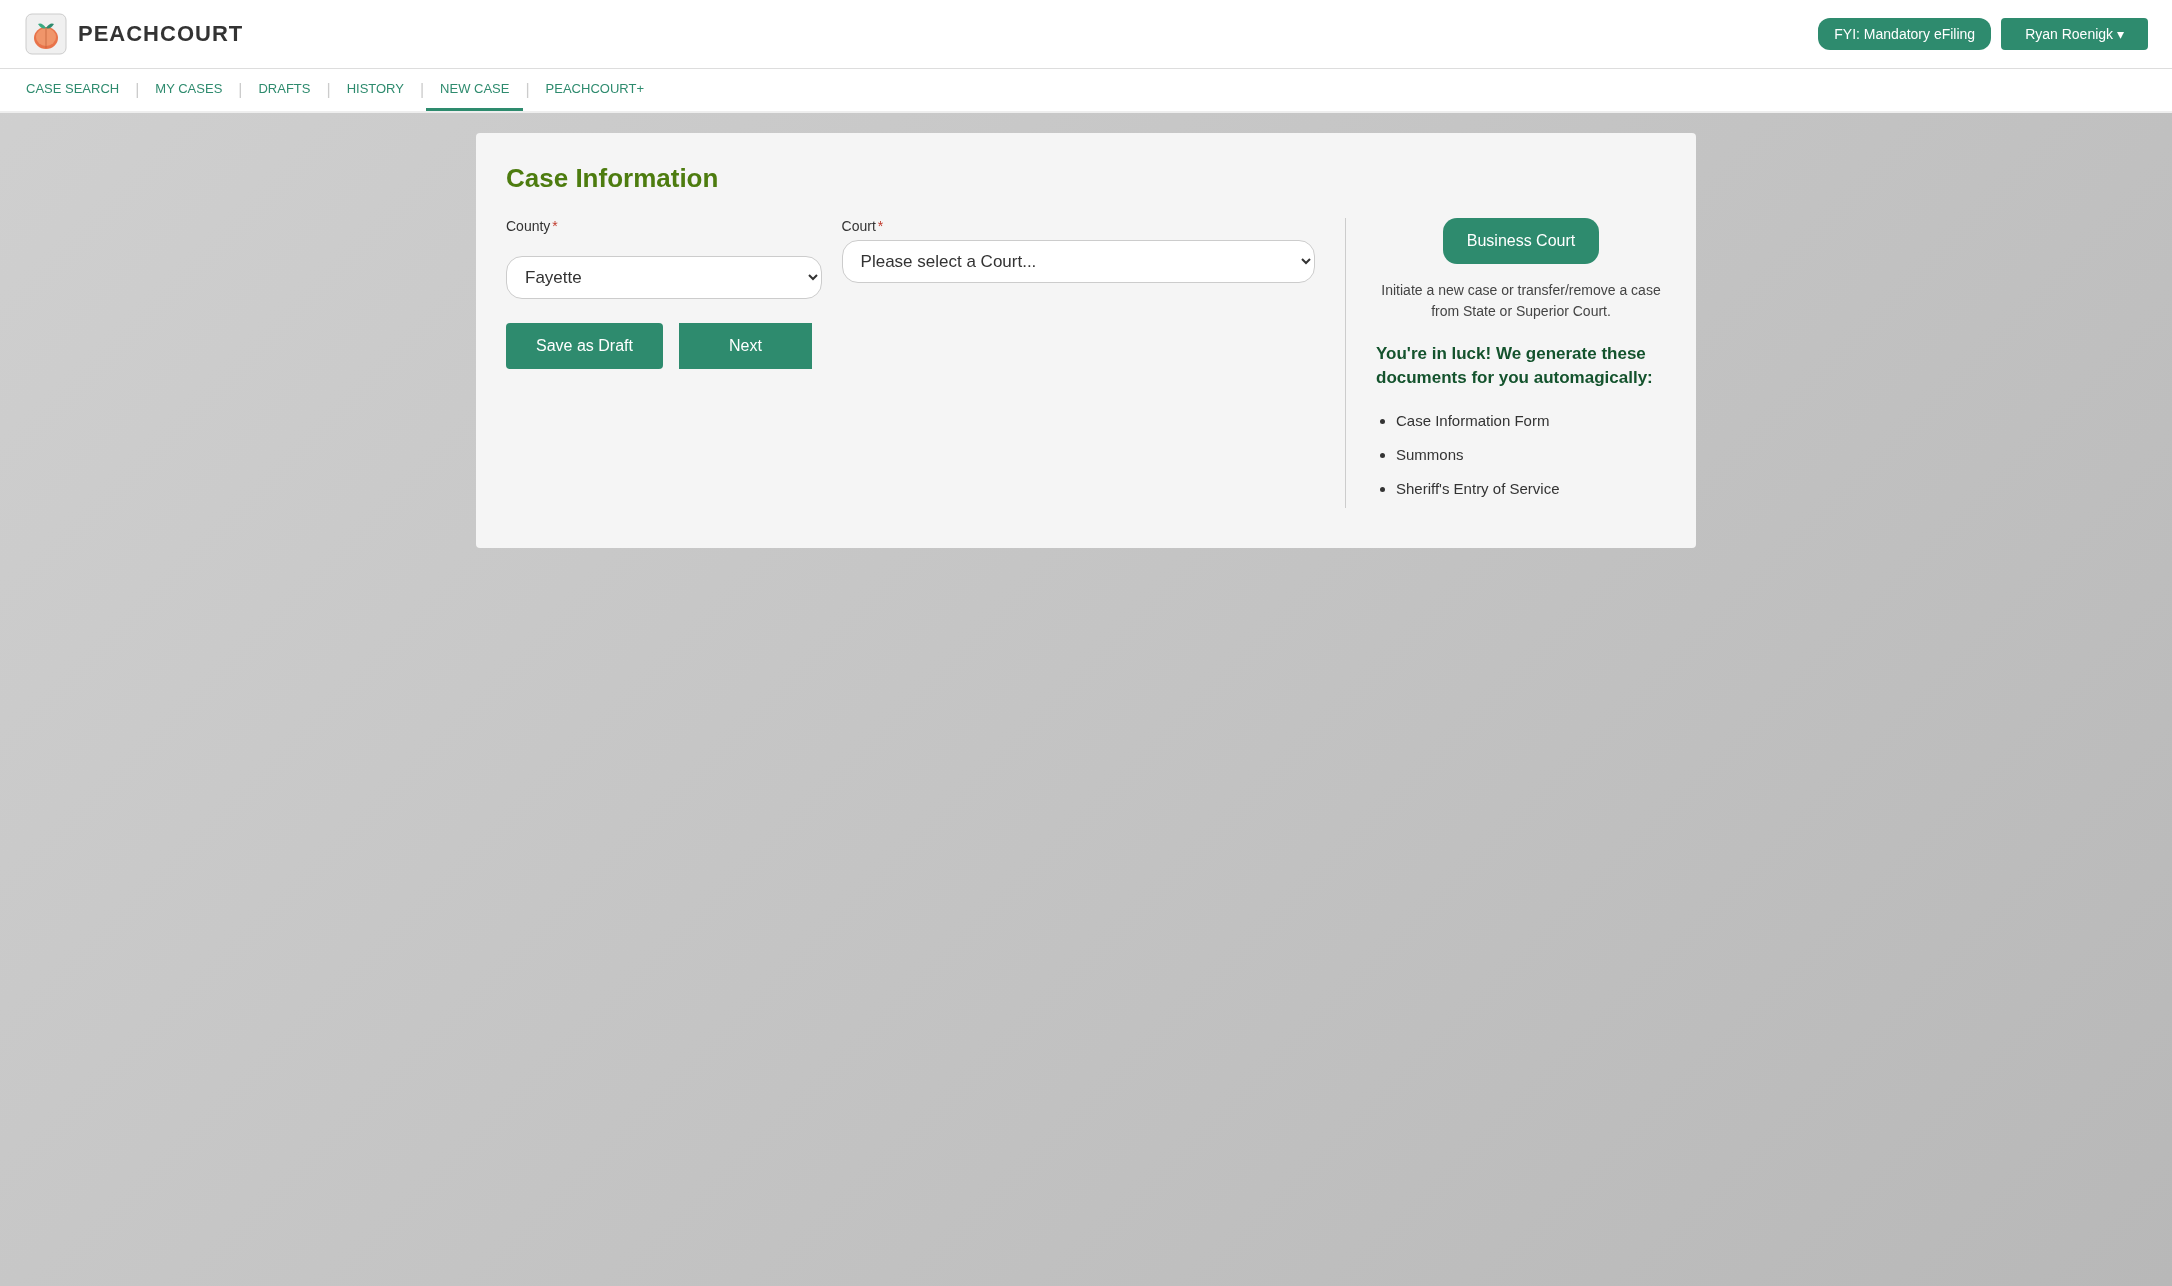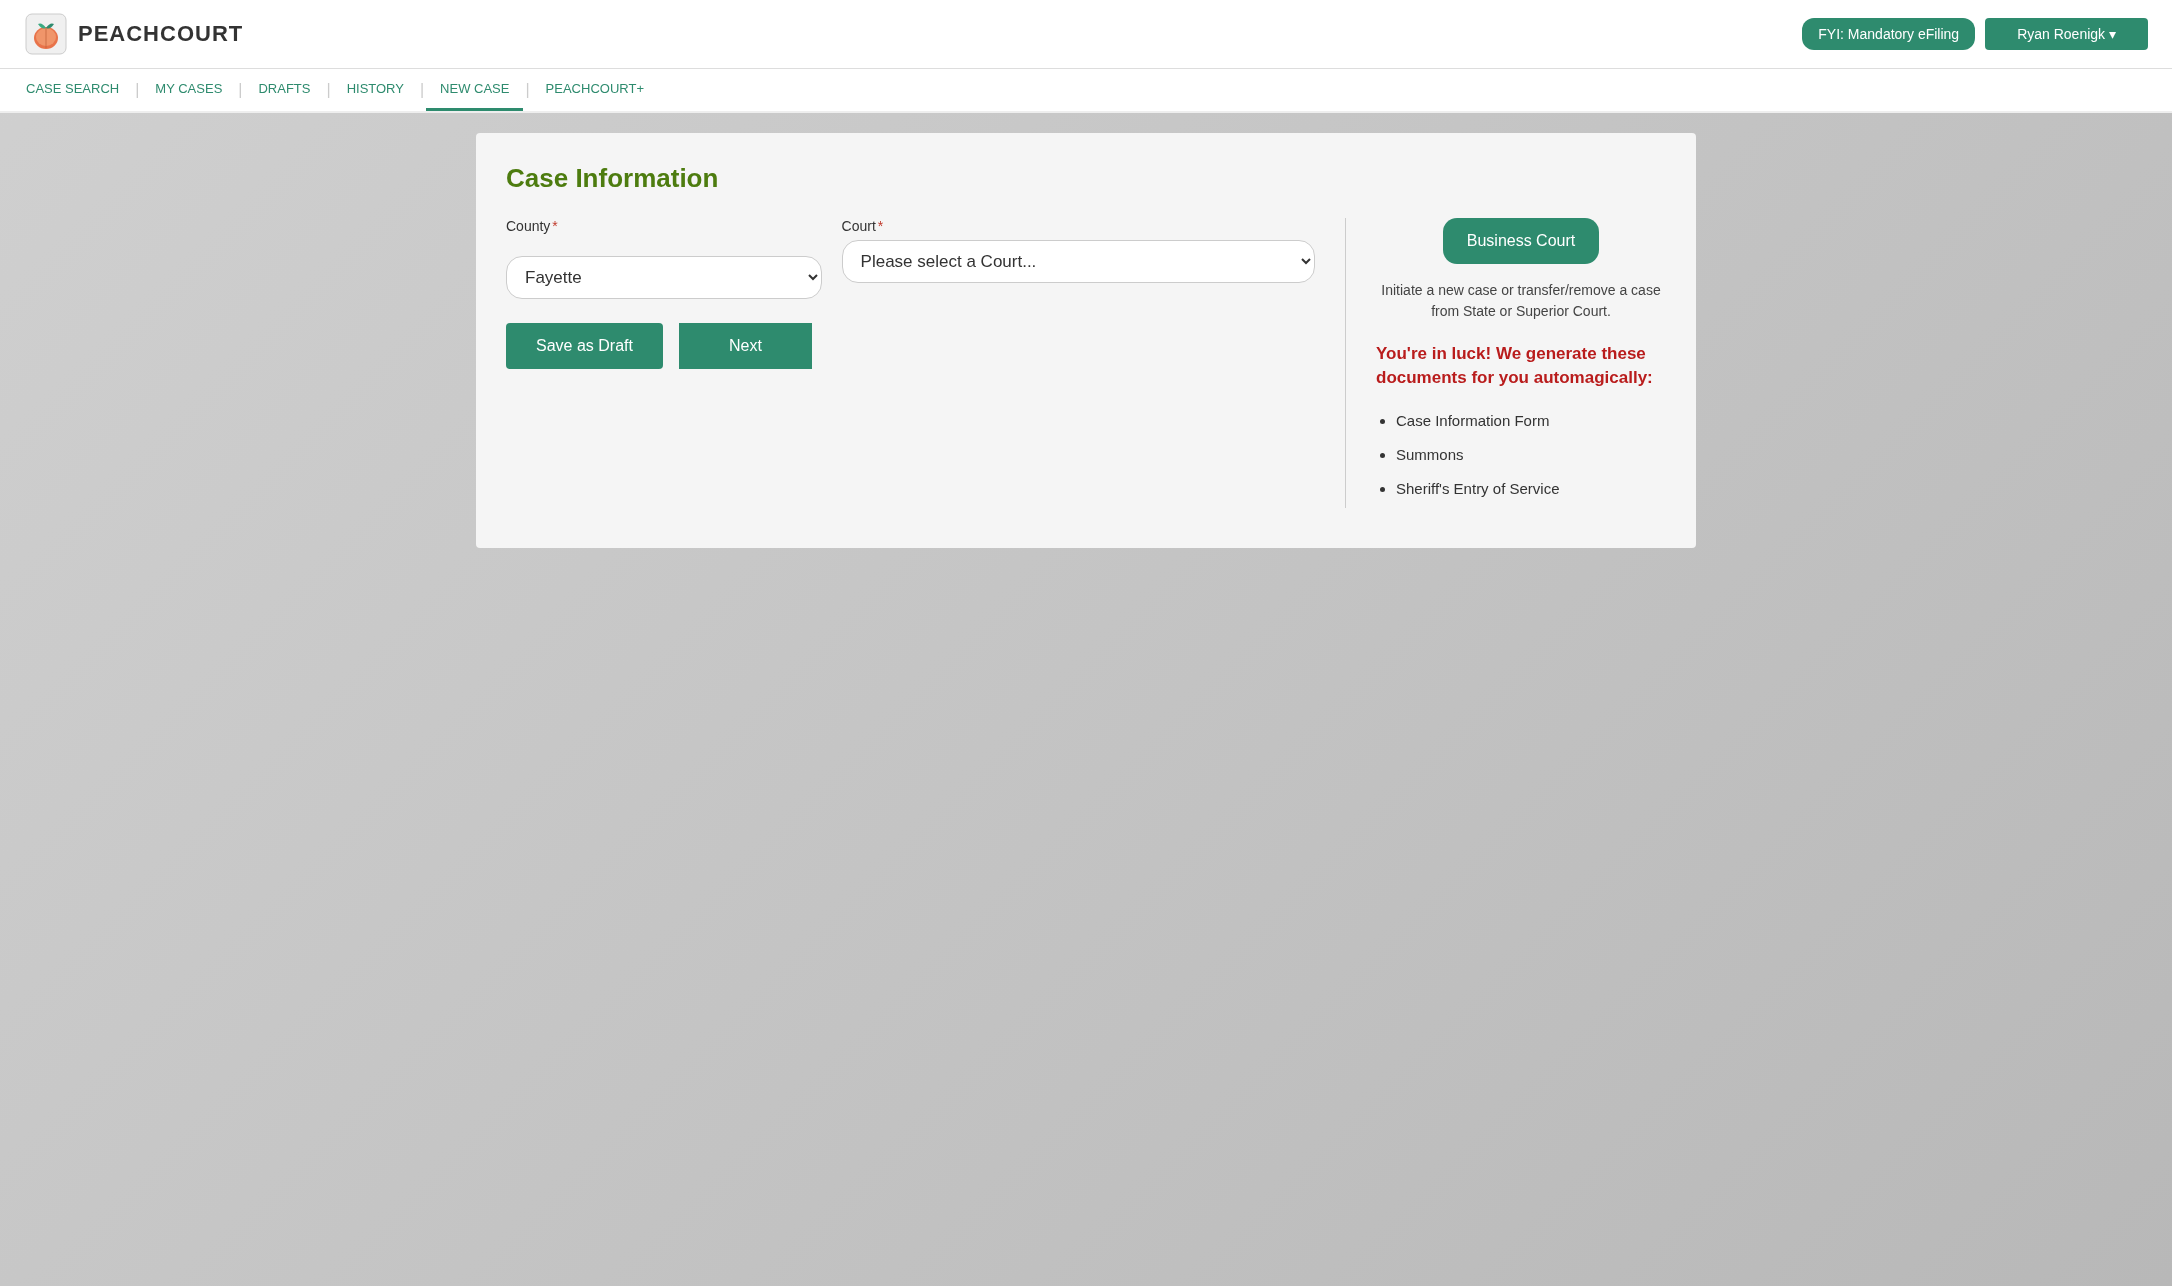--- a/index.html
+++ b/index.html
@@ -52,21 +52,21 @@
       padding: 8px 16px;
       border-radius: 12px;
       font-size: 14px;
       cursor: pointer;
     }
 
     .btn-user {
       background: #2e8b6e;
       color: #fff;
       border: none;
-      padding: 8px 32px;
+      padding: 8px 24px;
       border-radius: 4px;
       font-size: 14px;
       cursor: pointer;
       text-align: center;
     }
 
     
     .nav-bar {
       background: #fff;
       padding: 0 12px;
@@ -225,21 +225,21 @@
       font-size: 14px;
       color: #444;
       text-align: center;
       margin-bottom: 20px;
       line-height: 1.5;
     }
 
     .sidebar-promo-title {
       font-size: 17px;
       font-weight: bold;
-      color: #b91c1c;
+      color: #14532d;
       margin-bottom: 16px;
       line-height: 1.4;
     }
 
     .sidebar-doc-list {
       list-style: disc;
       padding-left: 20px;
       color: #333;
       font-size: 15px;
       line-height: 2;

